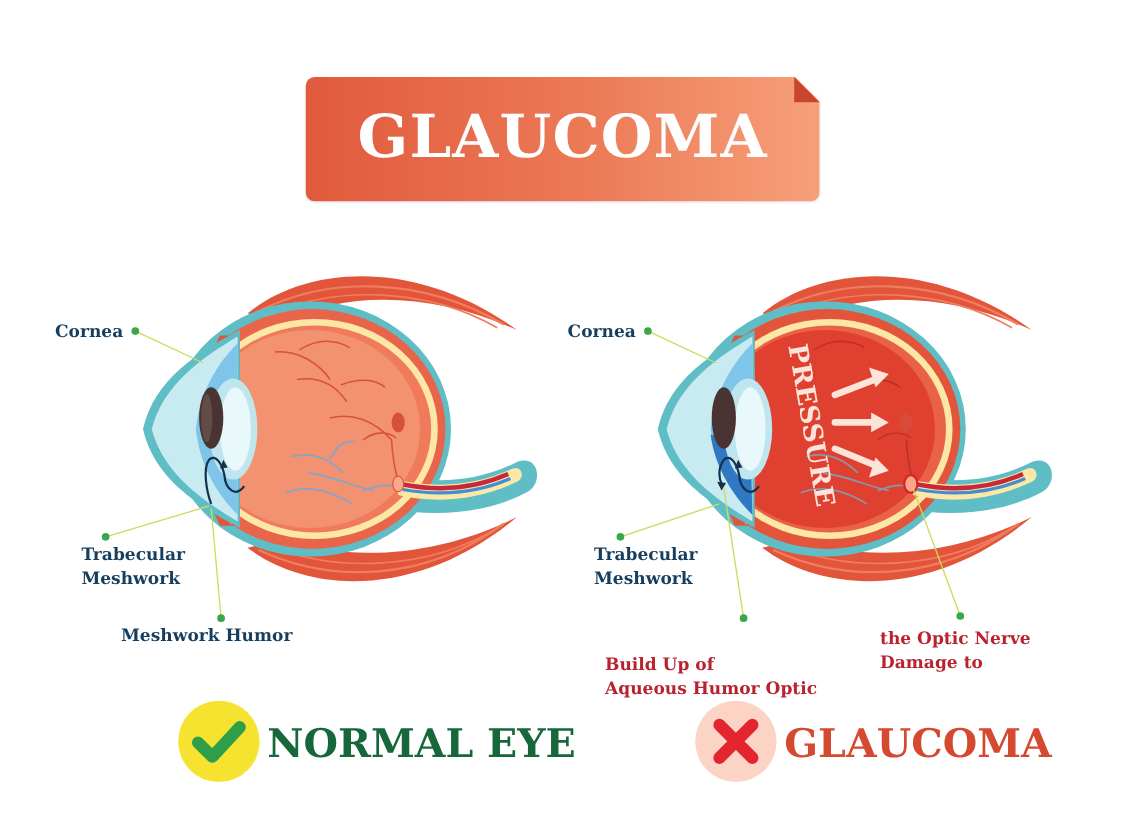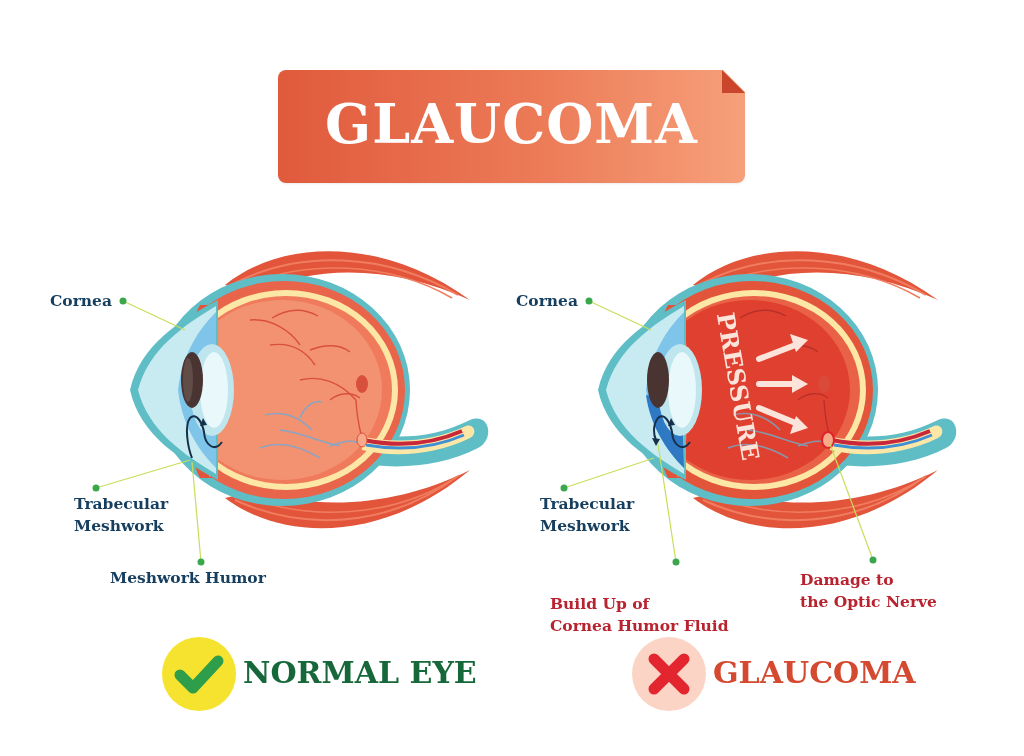--- a/index.html
+++ b/index.html
@@ -10,21 +10,21 @@
     border-top:24px solid #ffffff; border-left:24px solid transparent; }
   .banner-fold2 { position:absolute; right:0; top:0; width:0; height:0;
     border-bottom:23px solid #c9452c; border-right:23px solid transparent; }
   .banner-title { position:absolute; left:0; right:0; top:22px; text-align:center; color:#ffffff;
     font-family:"DejaVu Serif", serif; font-weight:bold; font-size:54px; letter-spacing:1px; }
   .lbl { position:absolute; font-family:"DejaVu Serif", serif; font-weight:bold; font-size:15.5px; line-height:22px; text-align:left; white-space:nowrap; }
   .lbl.dark { color:#163e5e; }
   .lbl.red { color:#b8232f; }
   .eye { position:absolute; }
   .status-icon { position:absolute; width:74px; height:74px; border-radius:50%; }
-  .status-text { position:absolute; font-family:"DejaVu Serif", serif; font-weight:bold; font-size:30px; }
+  .status-text { position:absolute; font-family:"DejaVu Serif", serif; font-weight:bold; font-size:36px; }
 </style>
 </head>
 <body>
 
 <div class="banner">
   <div class="banner-fold"></div>
   <div class="banner-fold2"></div>
   <div class="banner-title">GLAUCOMA</div>
 </div>
 
@@ -190,25 +190,25 @@
   <div>Meshwork Humor</div>
 </div>
 
 <div class="lbl dark" style="left:516px;top:290px;">Cornea</div>
 <div class="lbl dark" style="left:540px;top:493px;width:110px;">
   <div>Trabecular</div>
   <div>Meshwork</div>
 </div>
 <div class="lbl red" style="left:550px;top:569px;width:215px;margin-top:24px;">
   <div>Build Up of</div>
-  <div>Cornea Humor Fluid</div>
+  <div>Aqueous Humor Optic</div>
 </div>
 <div class="lbl red" style="left:800px;top:569px;width:150px;">
+  <div>the Optic Nerve</div>
   <div>Damage to</div>
-  <div>the Optic Nerve</div>
 </div>
 
 <div class="status-icon" style="left:162px;top:637px;background:#f6e330;">
   <svg width="74" height="74" viewBox="0 0 74 74">
     <path d="M18,38 L31,51 L56,24" stroke="#2f9e4a" stroke-width="11" stroke-linecap="round" stroke-linejoin="round" fill="none"></path>
   </svg>
 </div>
 <div class="status-text" style="left:243px;top:655px;color:#16683a;">NORMAL EYE</div>
 
 <div class="status-icon" style="left:632px;top:637px;background:#fbd4c6;">

